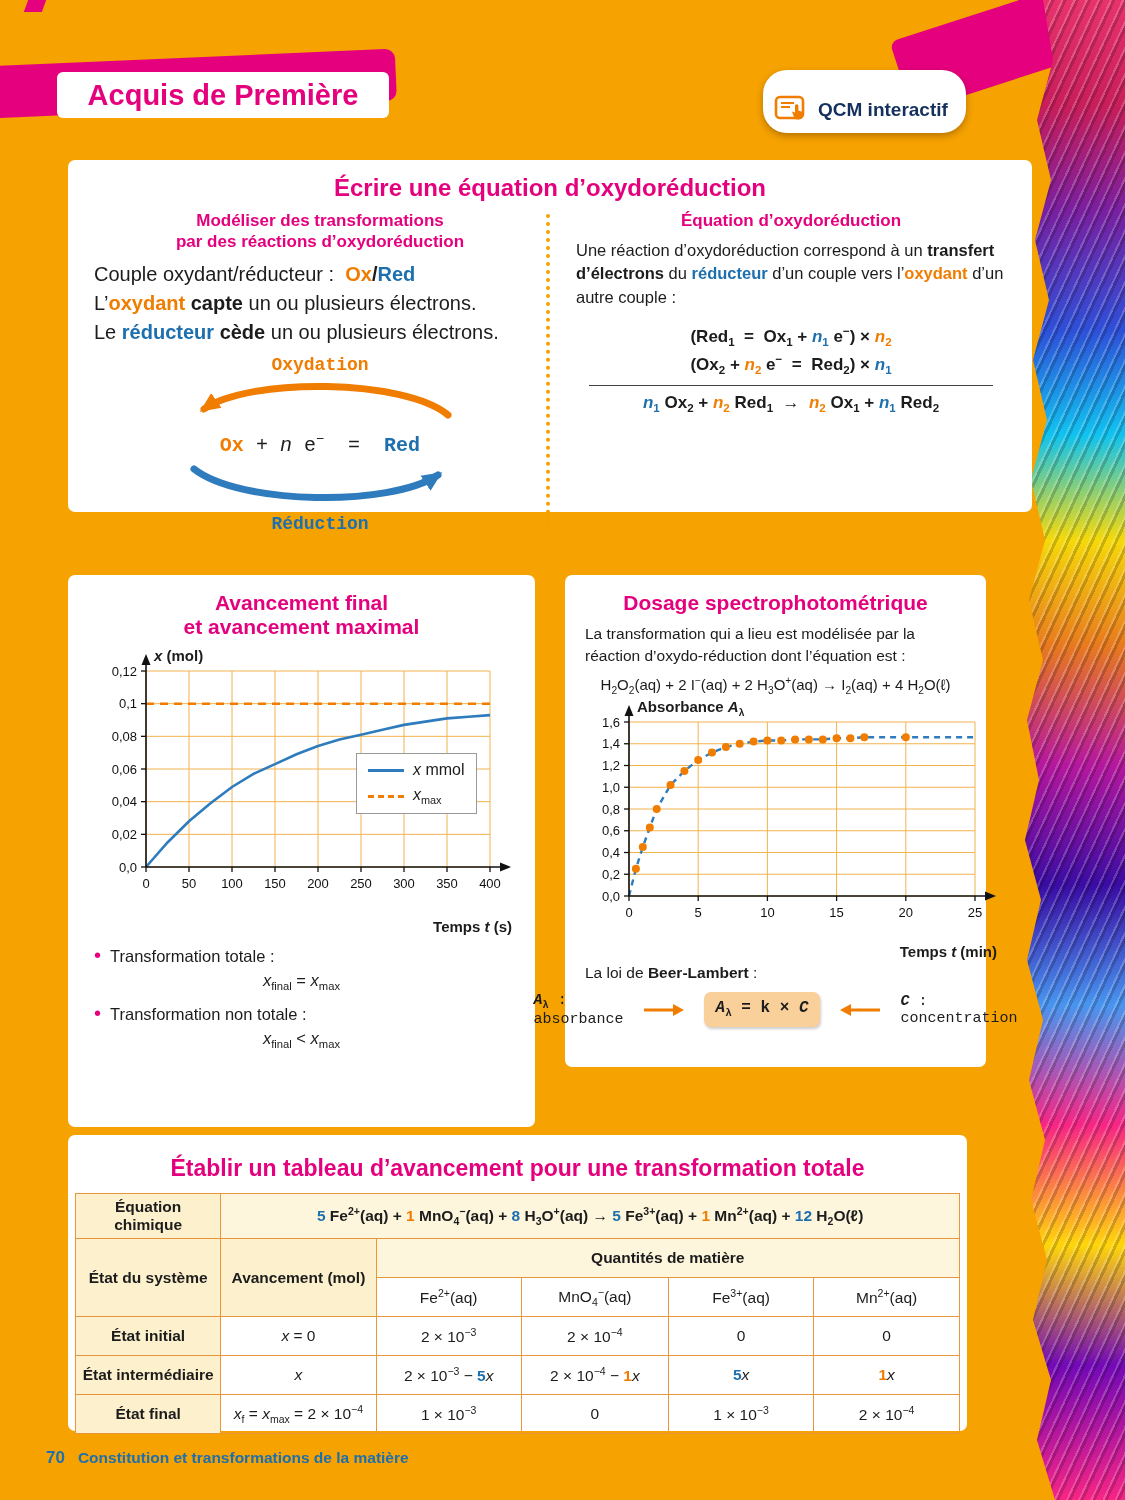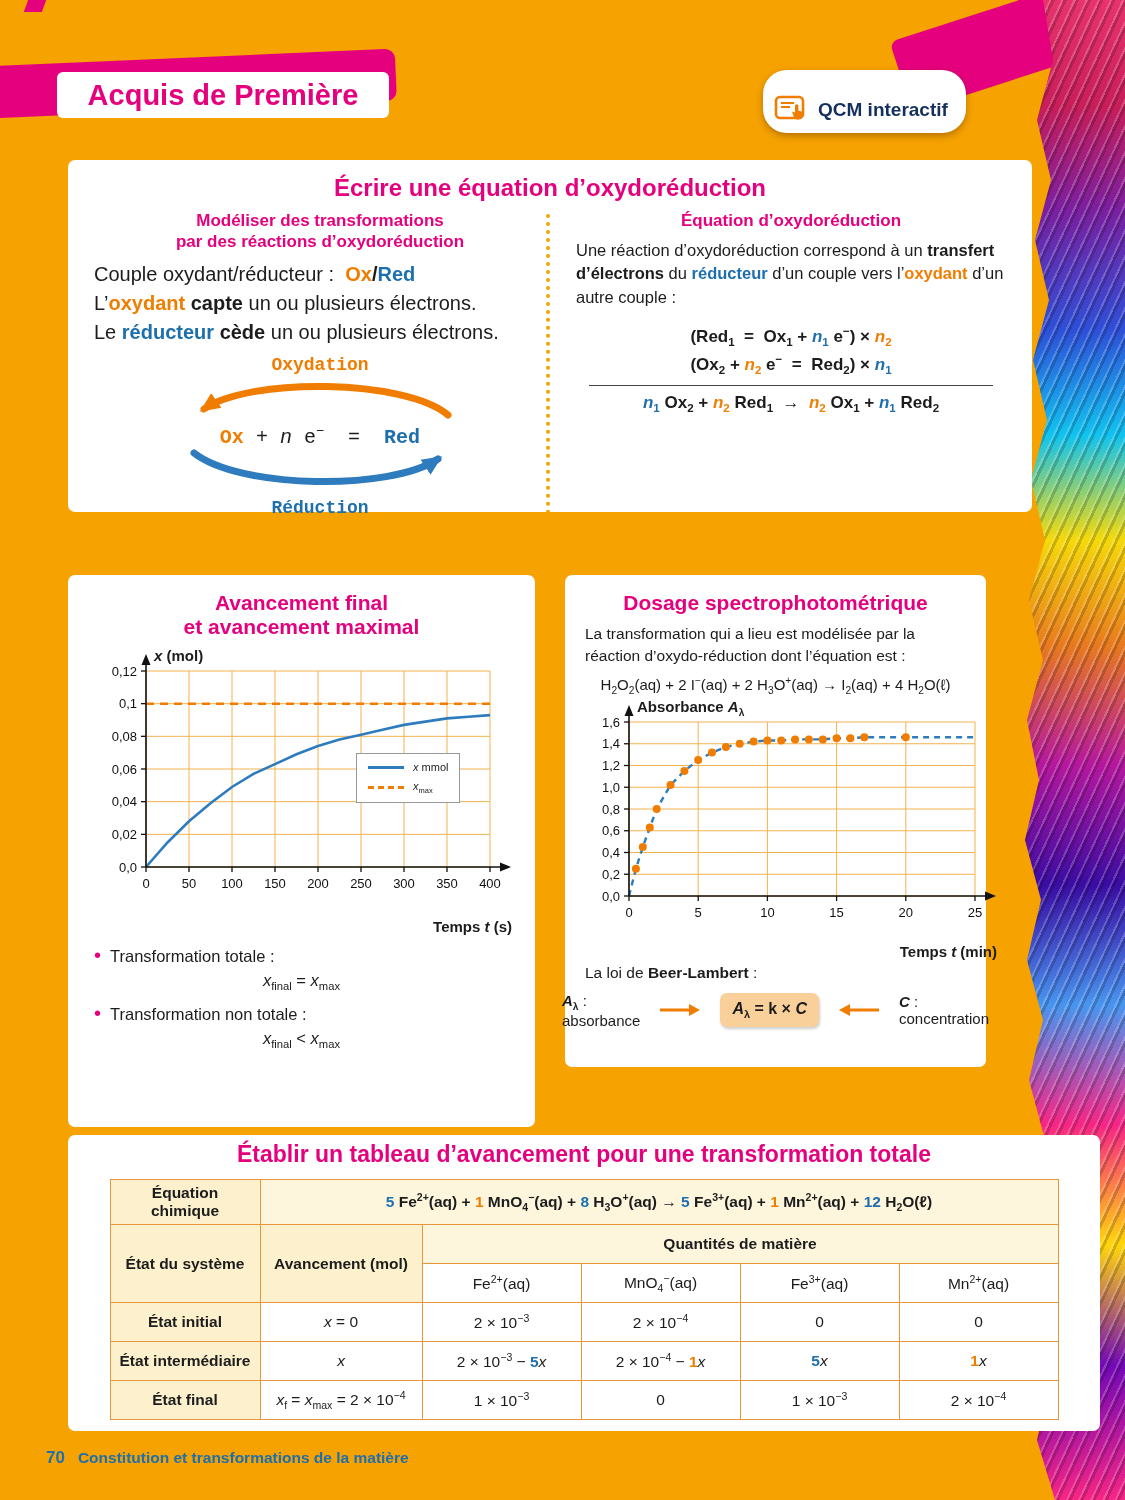--- a/index.html
+++ b/index.html
@@ -35,58 +35,58 @@
   
   .card-redox{left:68px;top:160px;width:964px;height:352px;padding:14px 26px;}
   .redox-cols{display:flex;margin-top:8px;}
   .redox-left{width:452px;}
   .redox-div{border-left:4px dotted #f5a100;margin:4px 0;}
   .redox-right{flex:1;padding-left:26px;}
   .sub{color:#e5007d;font-weight:bold;font-size:17px;text-align:center;line-height:1.25;margin-bottom:8px;}
   .lines{font-size:20px;line-height:1.45;}
   .diagram{width:300px;margin:8px auto 0;text-align:center;font-family:Liberation Mono, monospace;}
   .diagram .lab{font-weight:bold;font-size:18px;}
-  .diagram .eq{font-size:20px;margin:0;}
+  .diagram .eq{font-size:20px;margin:8px;}
   .para{font-size:16.5px;line-height:1.42;}
   .eqs{width:420px;margin:16px auto 0;text-align:center;font-size:17px;font-weight:bold;}
   .eqs .e{margin:5px 0;}
   .eqline{border-top:1.7px solid #444;margin:9px 8px 7px;}
 
   
   .chart-wrap{position:relative;}
   .axis-ylab{position:absolute;font-weight:bold;font-size:15px;}
   .axis-xlab{position:absolute;font-weight:bold;font-size:15px;}
   .legend{position:absolute;left:262px;top:108px;background:#fff;border:1.2px solid #999;
-    padding:7px 11px;font-size:11px;display:flex;flex-direction:column;gap:7px;}
+    padding:7px 11px;font-size:16px;display:flex;flex-direction:column;gap:7px;}
   .legend .lrow{display:flex;align-items:center;gap:9px;}
   .sample{width:36px;height:0;border-top:3px solid #2e7bbd;}
   .sample.dash{border-top:3px dashed #f07d00;}
 
   
   .card-av{left:68px;top:575px;width:467px;height:552px;padding:16px 26px;}
   .card-av .card-title{font-size:21px;}
   .chart1{width:424px;height:290px;margin-top:6px;}
   .bullets{margin-top:8px;}
   .bullet{font-size:16.5px;margin-top:10px;display:flex;gap:9px;align-items:baseline;}
   .bdot{color:#e5007d;font-size:20px;line-height:1;}
   .bform{text-align:center;font-size:16.5px;margin-top:5px;}
 
   
   .card-dos{left:565px;top:575px;width:421px;height:492px;padding:16px 20px;}
   .card-dos .card-title{font-size:21px;margin-bottom:8px;}
   .intro{font-size:15.5px;line-height:1.4;}
   .chem-eq{text-align:center;font-size:15px;margin:8px 0 2px;}
   .chart2{width:416px;height:262px;}
   .beer{font-size:15.5px;margin-top:4px;}
-  .bl-row{display:flex;align-items:center;justify-content:center;gap:20px;margin-top:10px;font-size:15px;}
+  .bl-row{display:flex;align-items:center;justify-content:center;gap:20px;margin-top:10px;font-size:15px;font-family:Liberation Mono, monospace;}
   .bl-box{background:#f9cf9a;border-radius:7px;padding:7px 12px;font-weight:bold;font-size:16px;
     box-shadow:1px 2px 3px rgba(0,0,0,.2);white-space:nowrap;}
 
   
-  .card-tab{left:68px;top:1135px;width:1032px;height:296px;padding:6px 7px;}
+  .card-tab{left:68px;top:1135px;width:899px;height:296px;padding:20px 7px;}
   .card-tab .card-title{font-size:23px;}
   table.av{margin:12px auto 0;border-collapse:collapse;font-size:15.5px;}
   table.av td{border:1.6px solid #e8963c;padding:4px 6px;text-align:center;height:30px;}
   td.yl{background:#fdf1cd;font-weight:bold;text-align:left;padding-left:11px;}
   td.ylc{background:#fdf1cd;font-weight:bold;text-align:center;}
   td.cream{background:#fdf6dd;}
   td.eqc{background:#fdf6dd;font-weight:bold;}
 
   .footer{position:absolute;left:46px;top:1448px;display:flex;gap:13px;align-items:baseline;color:#1d6fae;z-index:3;}
   .footer .num{font-weight:bold;font-size:17px;}

